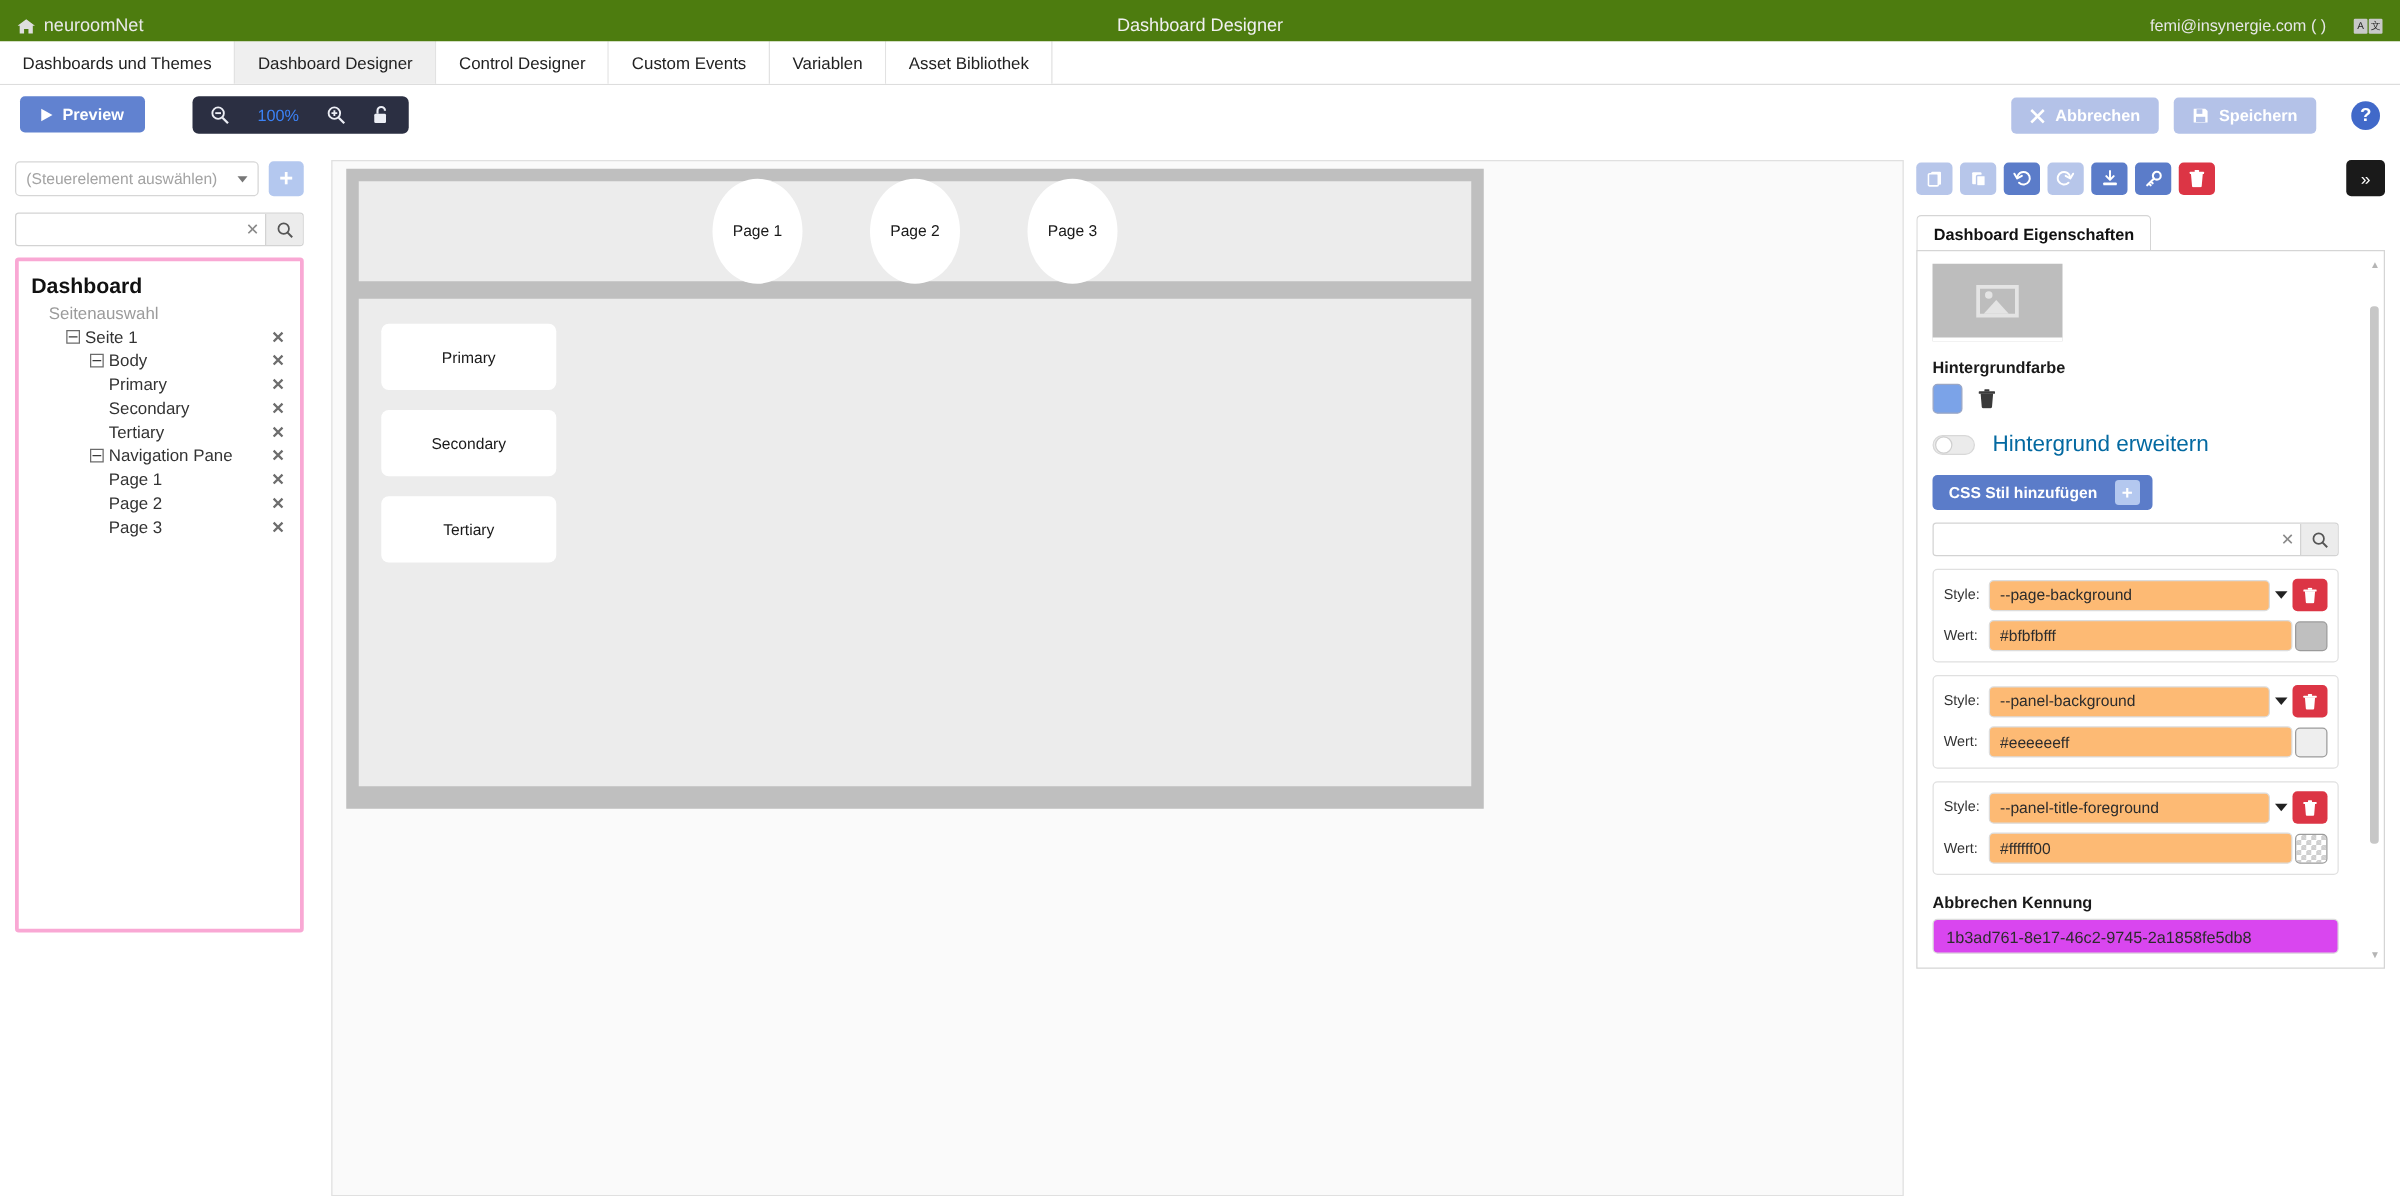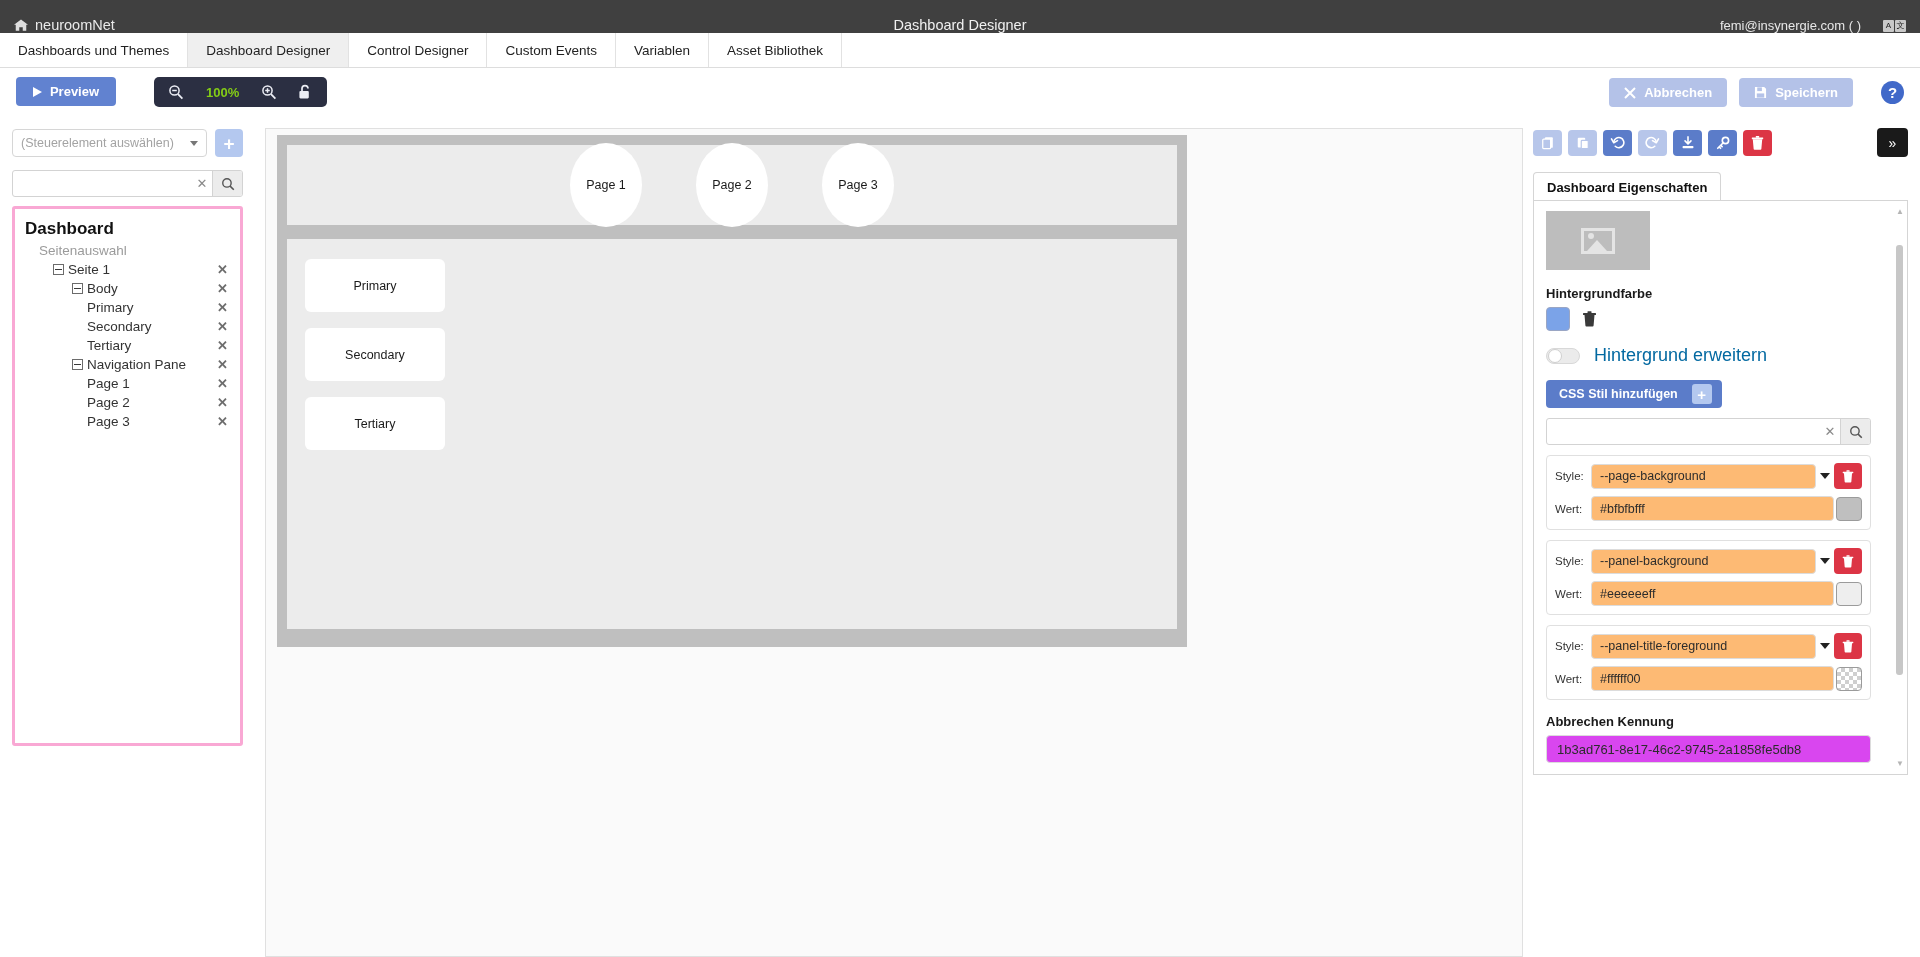--- a/index.html
+++ b/index.html
@@ -10,26 +10,26 @@
     overflow: hidden;
     background: #ffffff;
     font-family: "Liberation Sans", sans-serif;
     font-size: 13px;
     color: #212529;
   }
 
   
   .topbar {
     height: 33px;
-    background: #404040;
+    background: #4d7c0f;
     color: #e8e8e8;
     display: flex;
-    align-items: flex-end;
+    align-items: flex-start;
     position: relative;
-    padding: 0 14px;
+    padding: 13px 14px;
   }
   .brand {
     display: flex; align-items: center; gap: 7px;
     font-size: 14.5px; color: #e9e9e9;
   }
   .brand .home-ico { font-size: 13px; color: #dedede; }
   .topbar-title {
     position: absolute; left: 0; right: 0; text-align: center;
     font-size: 14.5px; color: #f0f0f0;
     pointer-events: none;
@@ -106,21 +106,21 @@
     align-items: center;
     padding: 0 6px;
     gap: 4px;
   }
   .zbtn {
     width: 32px; height: 28px;
     display: inline-flex; align-items: center; justify-content: center;
     color: #eceef5; cursor: pointer;
   }
   .zlabel {
-    color: #84cc16; font-size: 13px; font-weight: bold;
+    color: #3b82f6; font-size: 13px; font-weight: normal;
     padding: 0 10px; min-width: 44px; text-align: left;
   }
   .header-right {
     margin-left: auto;
     display: flex; align-items: center; gap: 12px;
     padding-top: 1px;
   }
   .btn-muted {
     background: #b4c2e8;
     color: #ffffff;

